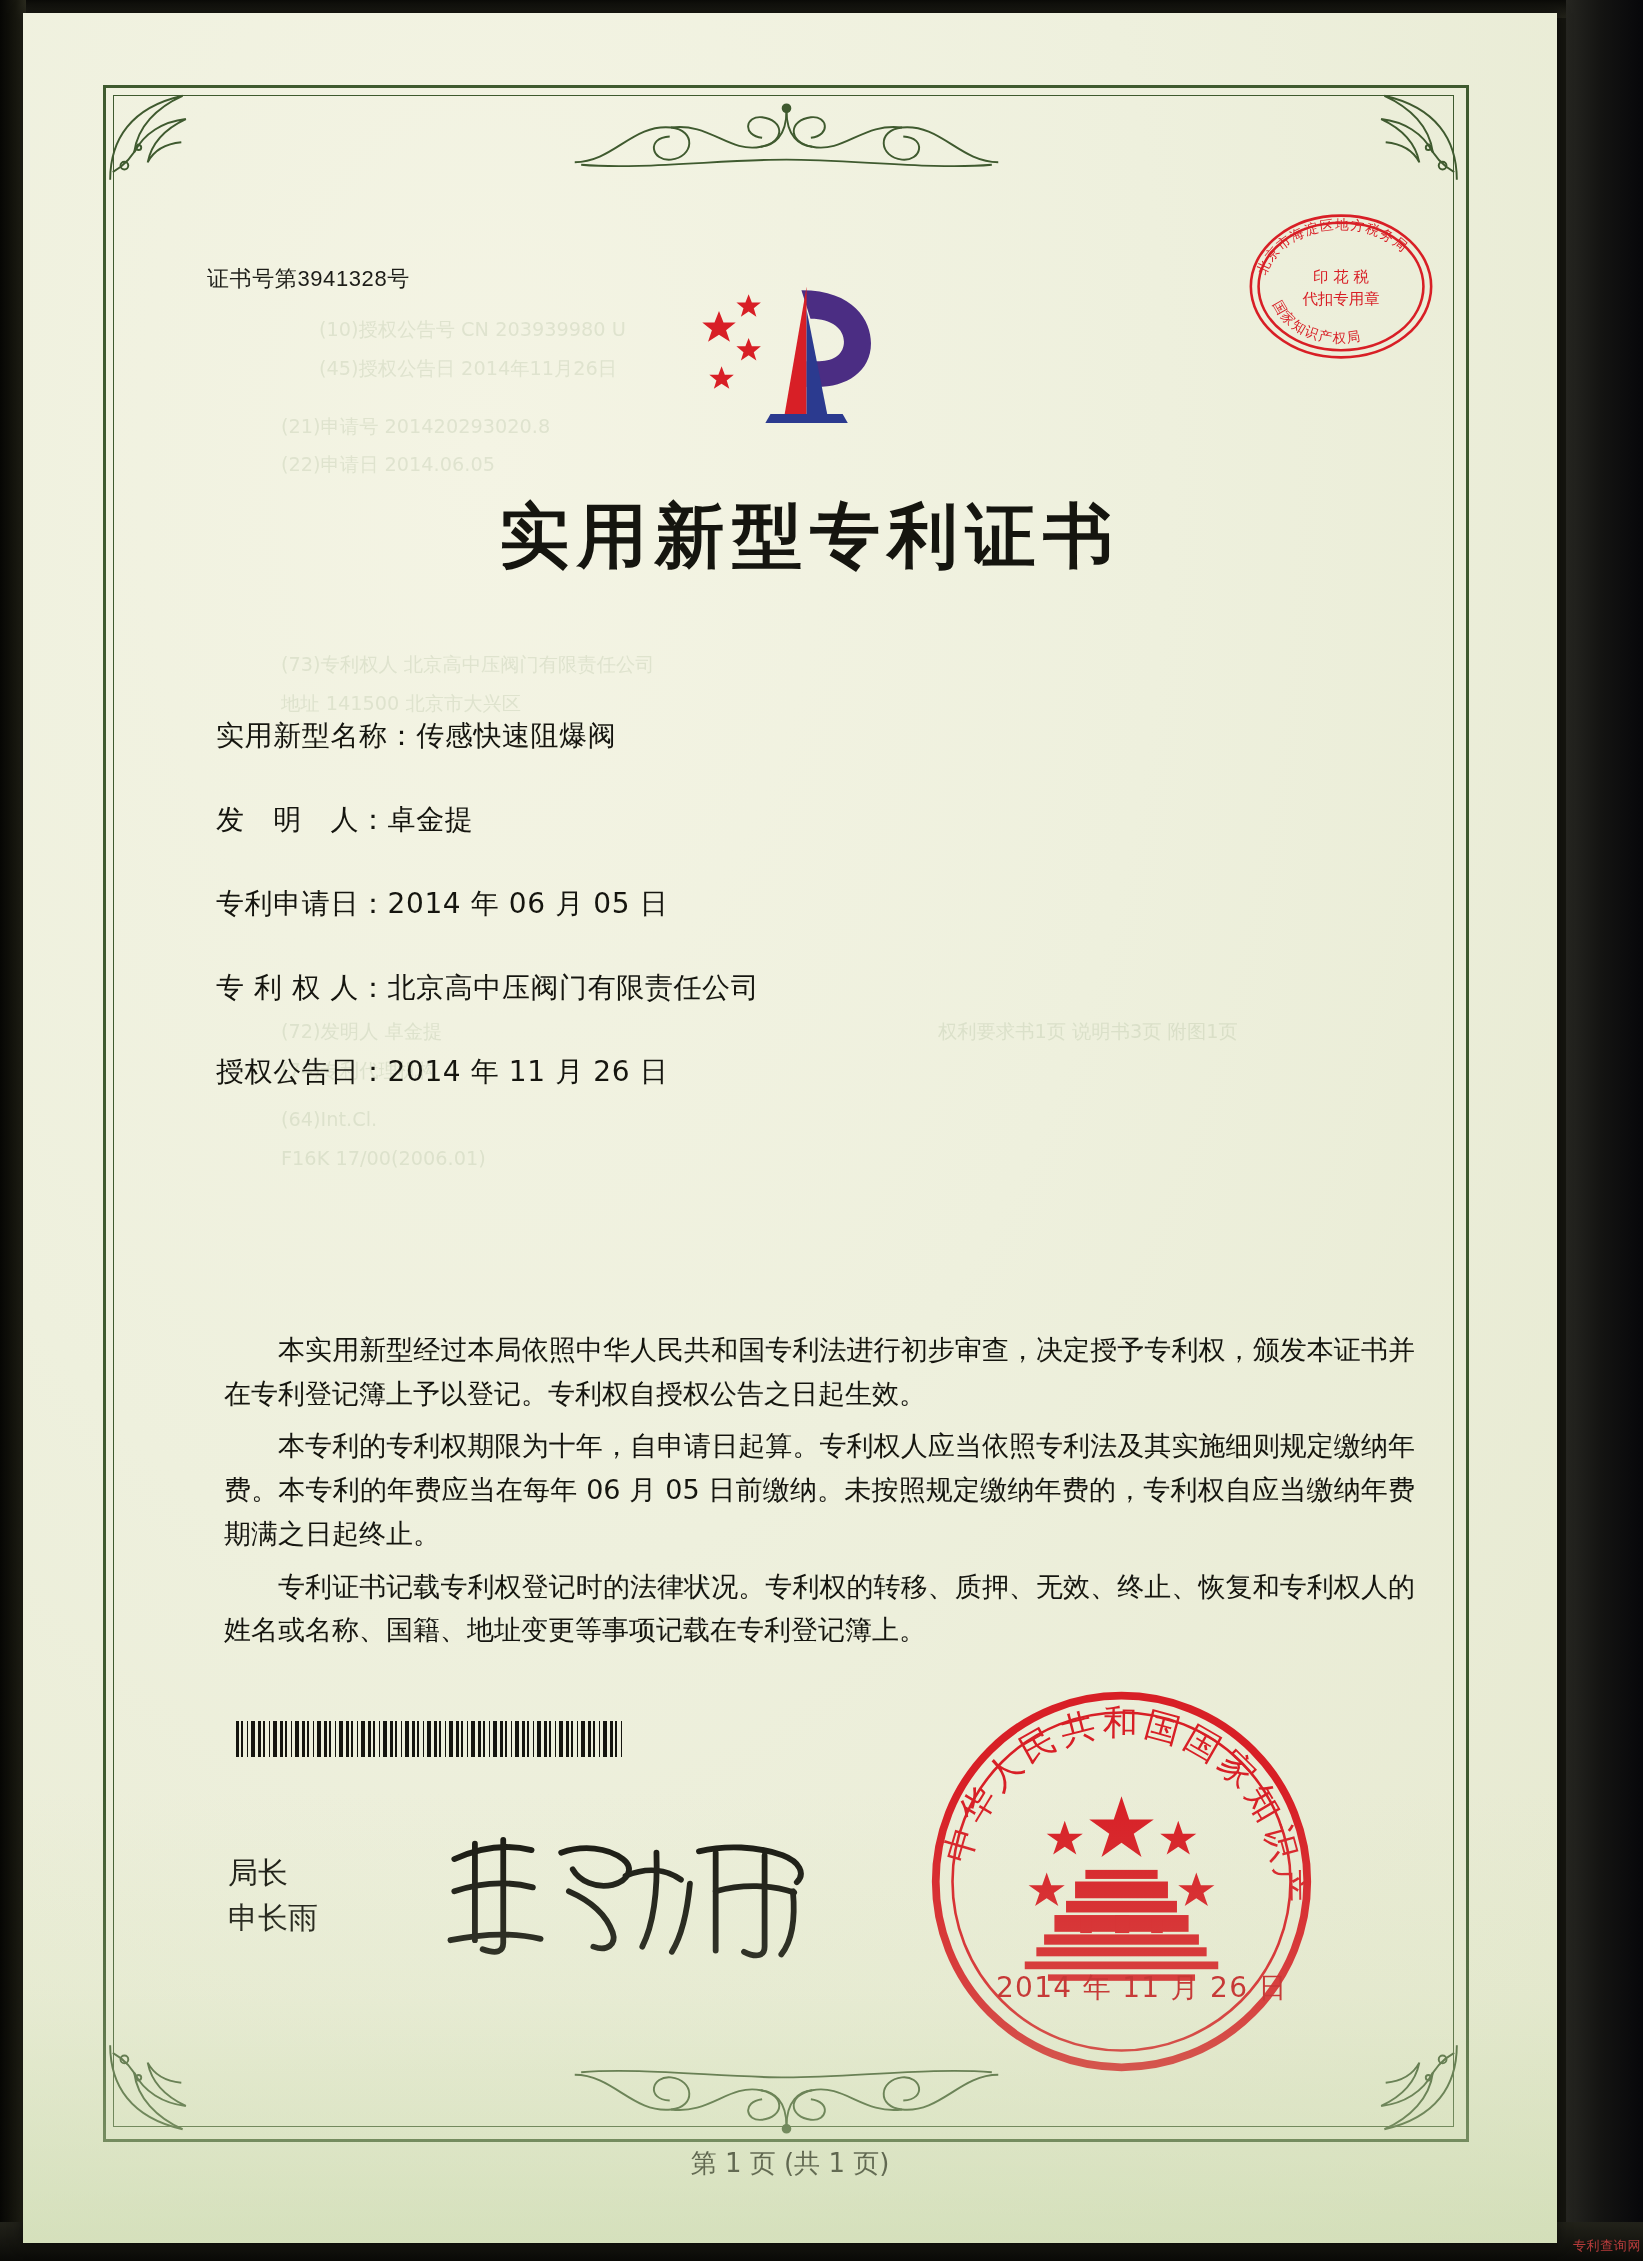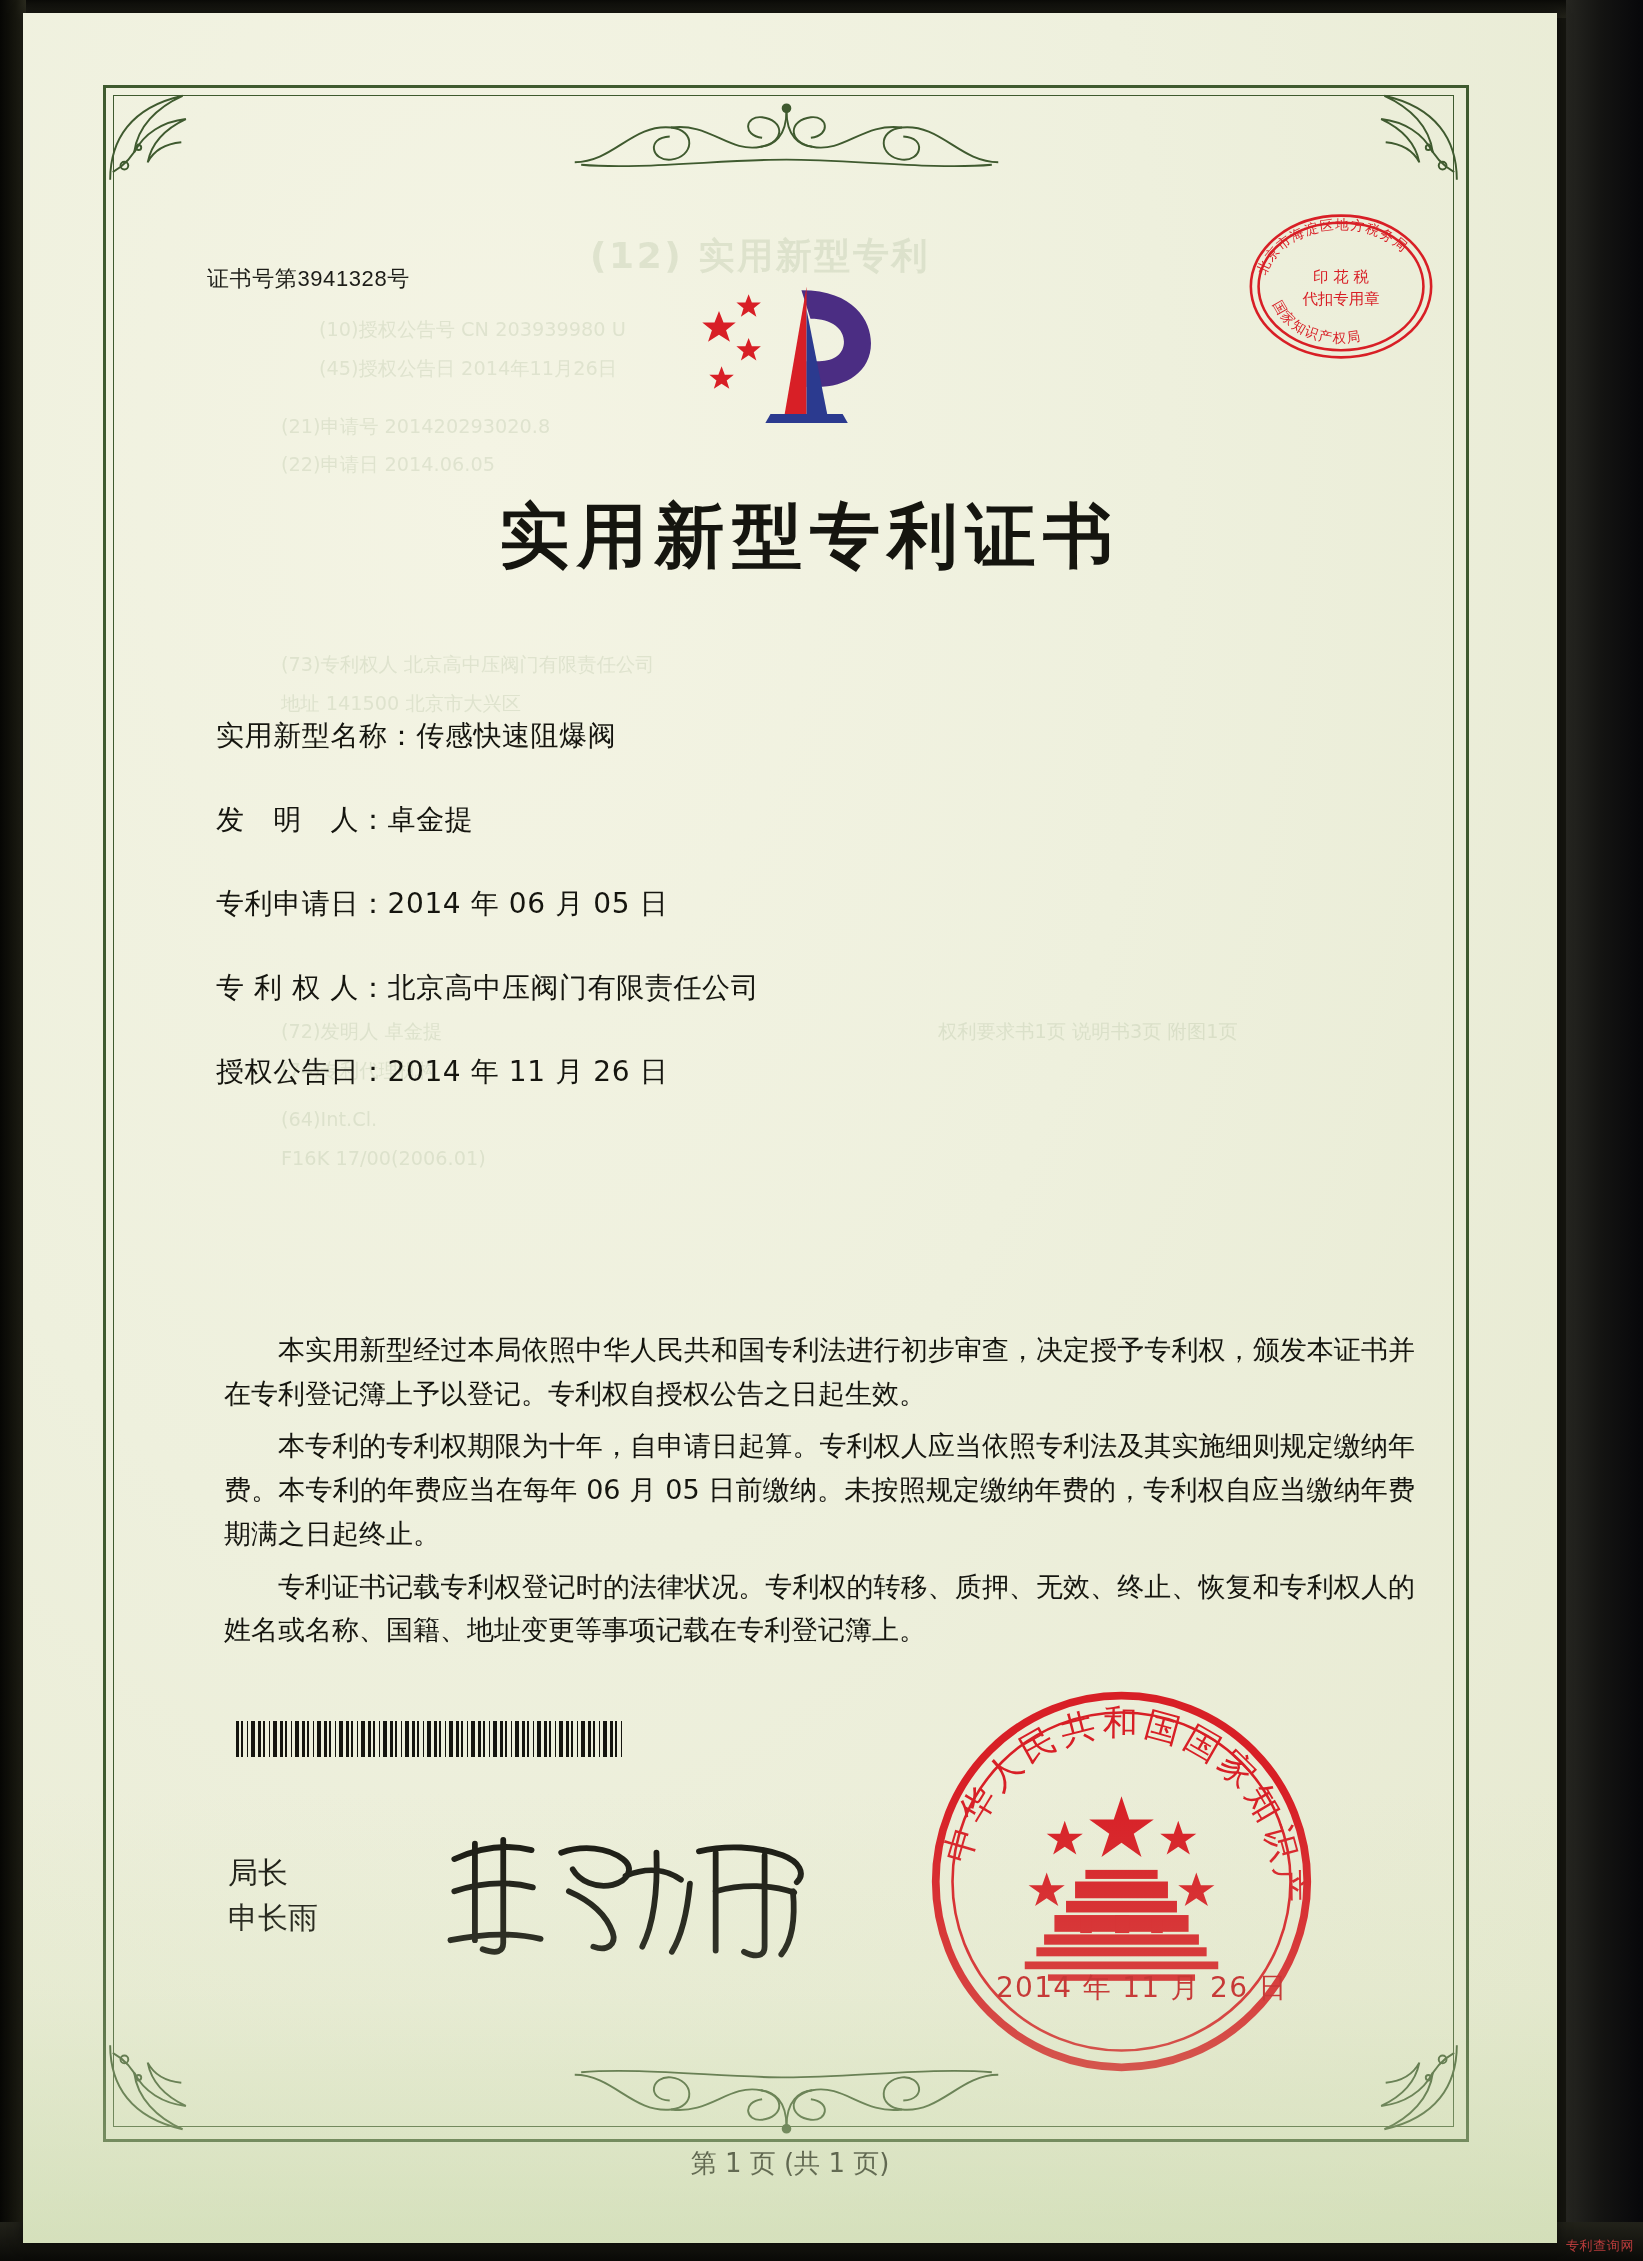--- a/index.html
+++ b/index.html
@@ -232,39 +232,38 @@
     position: absolute;
     left: 0; right: 0; top: 2133px;
     text-align: center;
     font-size: 26px;
     color: #15150f;
     font-family: "DejaVu Sans", sans-serif;
   }
 
   .corner-watermark {
     position: absolute;
-    right: 9px; bottom: 6.4px;
+    right: 2px; bottom: 6.4px;
     font-size: 13px;
     color: #b63b3b;
     font-family: "DejaVu Sans", sans-serif;
     letter-spacing: 0.6px;
   }
 </style>
 </head>
 <body>
 
 <div id="scan">
   <div class="dark-edge-top"></div>
   <div class="dark-edge-left"></div>
   <div class="dark-edge-right"></div>
   <div class="dark-edge-bottom"></div>
 
   <div id="paper">
 
-    <div class="watermark wm-title">(12) 实用新型专利</div>
     <div class="watermark wm-line" style="left:296px; top:303px;">(10)授权公告号  CN 203939980 U</div>
     <div class="watermark wm-line" style="left:296px; top:342px;">(45)授权公告日  2014年11月26日</div>
     <div class="watermark wm-line" style="left:258px; top:400px;">(21)申请号  201420293020.8</div>
     <div class="watermark wm-line" style="left:258px; top:438px;">(22)申请日  2014.06.05</div>
     <div class="watermark wm-line" style="left:258px; top:638px;">(73)专利权人  北京高中压阀门有限责任公司</div>
     <div class="watermark wm-line" style="left:258px; top:677px;">地址  141500 北京市大兴区</div>
     <div class="watermark wm-line" style="left:258px; top:1005px;">(72)发明人  卓金提</div>
     <div class="watermark wm-line" style="left:258px; top:1044px;">(74)专利代理机构</div>
     <div class="watermark wm-line" style="left:258px; top:1095px;">(64)Int.Cl.</div>
     <div class="watermark wm-line" style="left:258px; top:1134px;">F16K 17/00(2006.01)</div>

